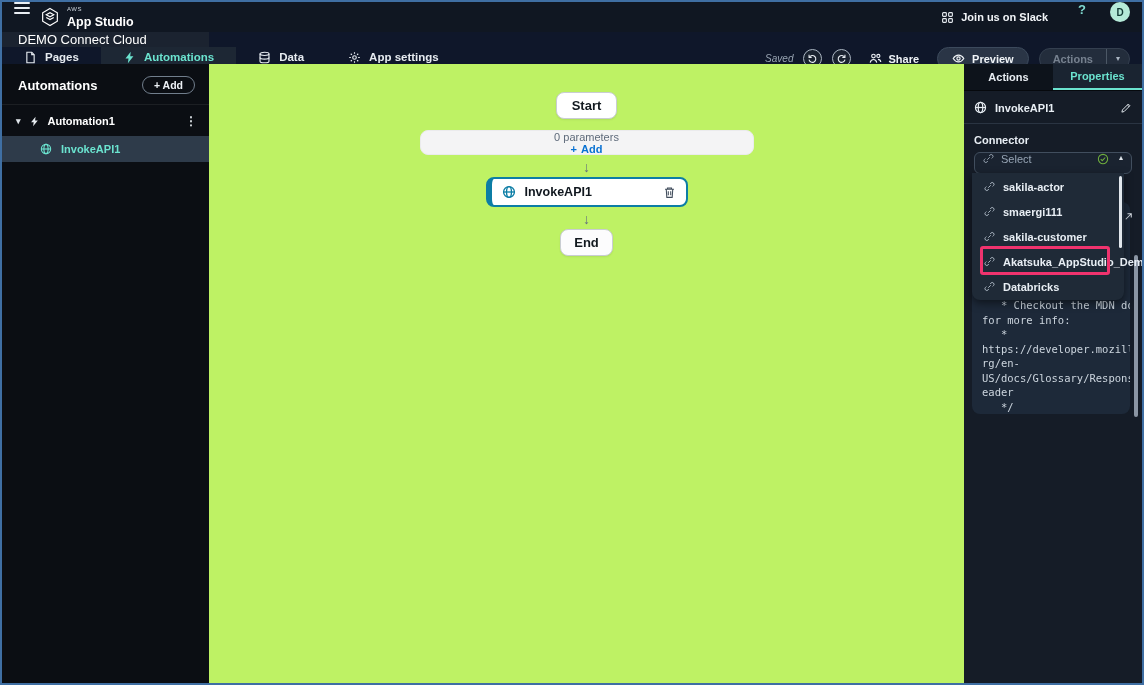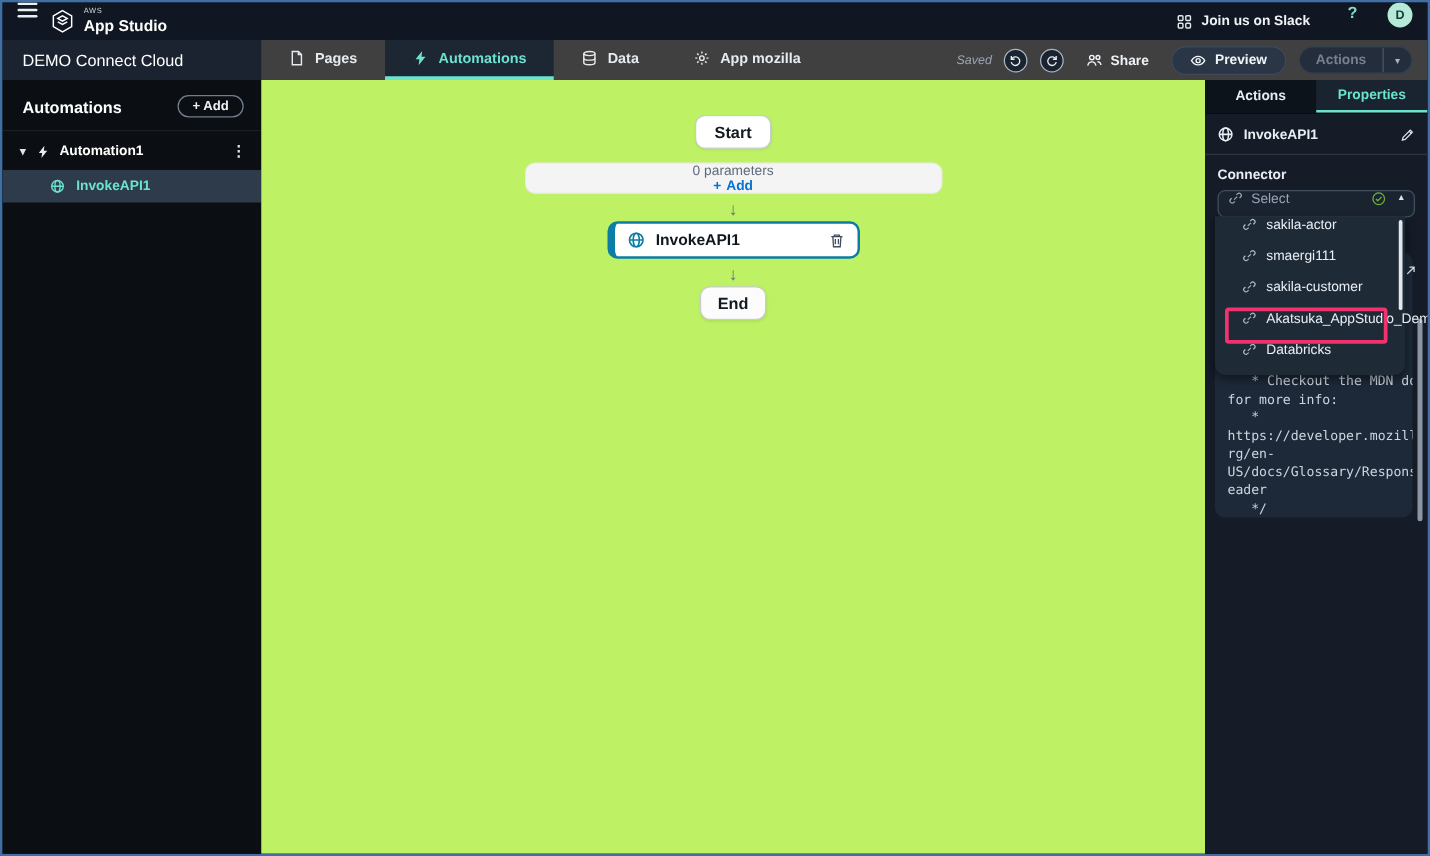--- a/index.html
+++ b/index.html
@@ -17,21 +17,21 @@
   .brand-aws { font-size:6px; letter-spacing:.5px; display:block; margin-bottom:1px; color:#cfd6de; }
   .brand-name { font-size:12.5px; font-weight:bold; }
   .topbar .spacer { flex:1; }
   .top-link { display:flex; align-items:center; gap:7px; color:#f1f4f7; font-size:11px; font-weight:bold; cursor:pointer; }
   .top-link svg { width:13px; height:13px; color:#e4e9ee; }
   .help-q { color:#7fd9cf; font-size:13px; font-weight:bold; margin:0 14px 0 20px; cursor:pointer; }
   .avatar { width:20px; height:20px; border-radius:50%; background:#b5ead8; color:#123a34;
             font-size:10px; font-weight:bold; display:flex; align-items:center; justify-content:center; cursor:pointer; }
 
   
-  .subbar { height:32px; display:flex; background:#404040; }
+  .subbar { height:32px; display:flex; background:#0f172a;flex-direction:column; }
   .project { width:207px; background:#1b2330; color:#fff; font-size:13px; display:flex;
              align-items:center; padding:0 16px; flex:none; }
   .tabstrip { flex:1; display:flex; align-items:stretch; }
   .tab { display:flex; align-items:center; gap:8px; padding:0 22px; color:#e6ebf0;
          font-size:11.5px; font-weight:bold; cursor:pointer; border-bottom:3px solid transparent; }
   .tab svg { width:13px; height:13px; }
   .tab.active { background:#1d2734; color:#6be3cf; border-bottom-color:#6be3cf; }
   .subbar-controls { margin-left:auto; display:flex; align-items:center; gap:10px; padding-right:12px; }
   .saved { color:#99a5b3; font-size:10px; font-style:italic; }
   .circle-btn { width:19px; height:19px; border-radius:50%; border:1.5px solid #aab6c2; background:#1a2330;
@@ -109,22 +109,22 @@
   .code-text { padding:96px 6px 6px 10px; font-family:"DejaVu Sans Mono","Liberation Mono",monospace;
                font-size:10.5px; line-height:14.5px; color:#ccd5de; }
   .code-line { white-space:pre; }
   .editor-expand { position:absolute; right:8px; top:147px; color:#d8dee5; cursor:pointer; }
   .editor-expand svg { width:11px; height:11px; display:block; }
   .editor-scrollbar { position:absolute; right:4px; top:191px; width:4px; height:162px;
                       background:#8b95a3; border-radius:2px; cursor:pointer; }
 
   .dropdown { position:absolute; left:8px; top:109px; width:152px; background:#1f2a37;
               border-radius:0 0 8px 8px; box-shadow:0 3px 8px rgba(0,0,0,.5); padding:1px 0; z-index:5; }
-  .dd-item { height:25px; display:flex; align-items:flex-start; gap:8px; padding:0 12px;
-             font-size:11px; font-weight:normal; color:#e8eef4; cursor:pointer;margin-left:10px; }
+  .dd-item { height:25px; display:flex; align-items:center; gap:8px; padding:0 12px;
+             font-size:11px; font-weight:bold; color:#e8eef4; cursor:pointer; }
   .dd-item svg { width:11px; height:11px; color:#aeb9c6; flex:none; }
   .dd-scrollbar { position:absolute; right:2px; top:3px; width:3px; height:72px; background:#e1e7ec;
                   border-radius:2px; cursor:pointer; }
   .red-annotation { position:absolute; left:16px; top:182px; width:130px; height:29px;
                     border:3px solid #f0336e; border-radius:3px; z-index:6; pointer-events:none; }
 </style>
 </head>
 <body>
 
 <div class="app">
@@ -182,21 +182,21 @@
             <path d="M2.5 3.5v9c0 1.1 2.5 2 5.5 2s5.5-.9 5.5-2v-9"></path>
             <path d="M2.5 8c0 1.1 2.5 2 5.5 2s5.5-.9 5.5-2"></path>
         </svg>
         <span>Data</span>
       </div>
       <div class="tab">
         <svg viewBox="0 0 16 16" fill="none" stroke="currentColor" stroke-width="1.4">
           <circle cx="8" cy="8" r="2.2"></circle>
             <path d="M8 1.5v2M8 12.5v2M1.5 8h2M12.5 8h2M3.4 3.4l1.4 1.4M11.2 11.2l1.4 1.4M12.6 3.4l-1.4 1.4M4.8 11.2l-1.4 1.4"></path>
         </svg>
-        <span>App mozilla</span>
+        <span>App settings</span>
       </div>
       <div class="subbar-controls">
         <span class="saved">Saved</span>
         <div class="circle-btn">
           <svg viewBox="0 0 16 16" fill="none" stroke="currentColor" stroke-width="1.6">
             <path d="M3.4 6.2a5 5 0 1 1-.5 3.6"></path>
               <path d="M3 2.6v3.8h3.8"></path>
           </svg>
         </div>
         <div class="circle-btn">

